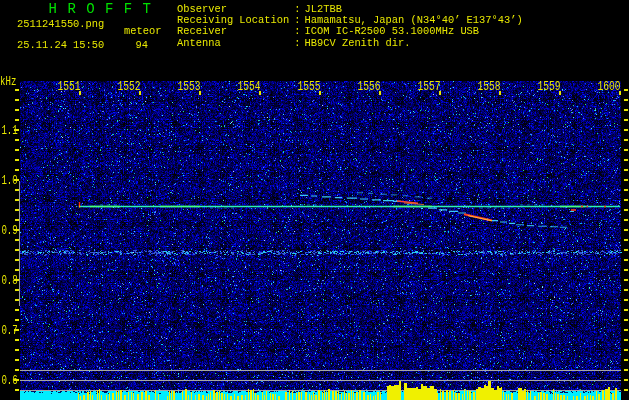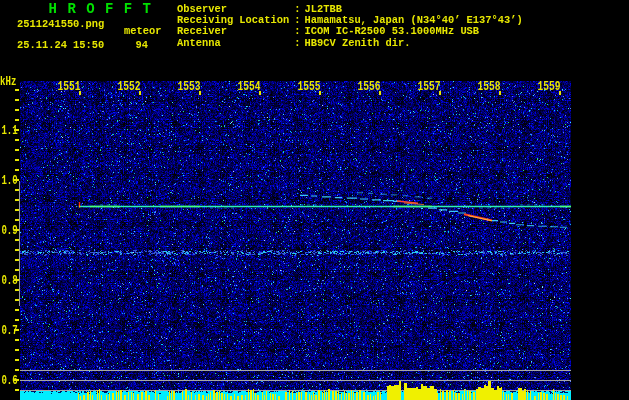--- a/index.html
+++ b/index.html
@@ -1,16 +1,16 @@
 <!DOCTYPE html>
 <html><head>
 <meta charset="utf-8">
 <style>
 html,body{margin:0;padding:0;background:#000;}
-#stage{position:relative;width:571px;height:400px;background:#ef4444;overflow:hidden;font-weight:bold;}
+#stage{position:relative;width:629px;height:400px;background:#ef4444;overflow:hidden;}
 svg{display:block;}
 text{font-family:"Liberation Mono",monospace;}
 </style>
 </head>
 <body>
 <div id="stage">
 <svg width="629" height="400" viewBox="0 0 629 400">
 <defs>
 <filter id="nz" x="0%" y="0%" width="100%" height="100%" color-interpolation-filters="sRGB">
 <feTurbulence type="turbulence" baseFrequency="0.52 0.48" numOctaves="5" seed="11"></feTurbulence>

